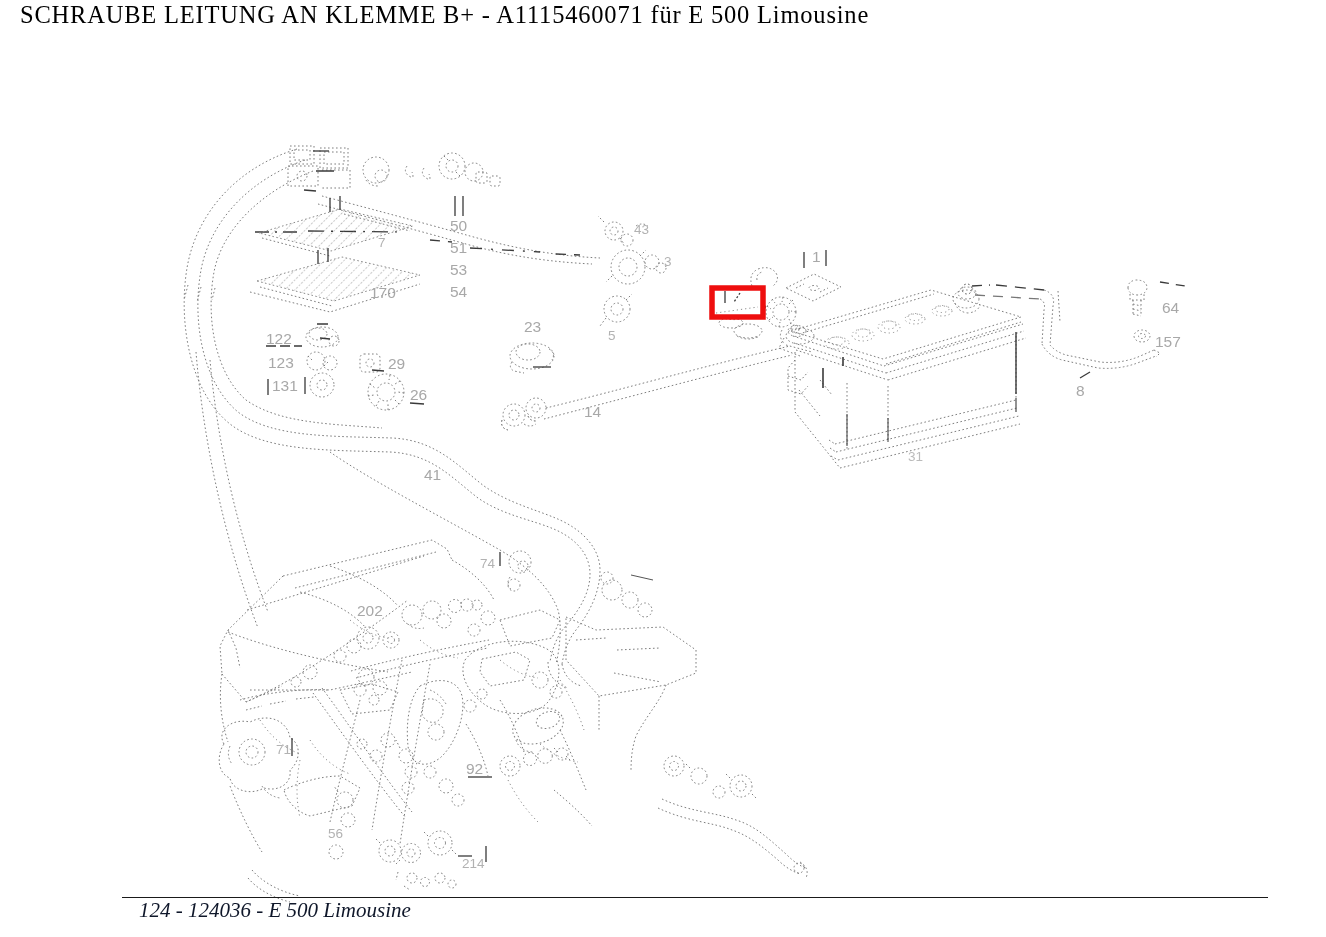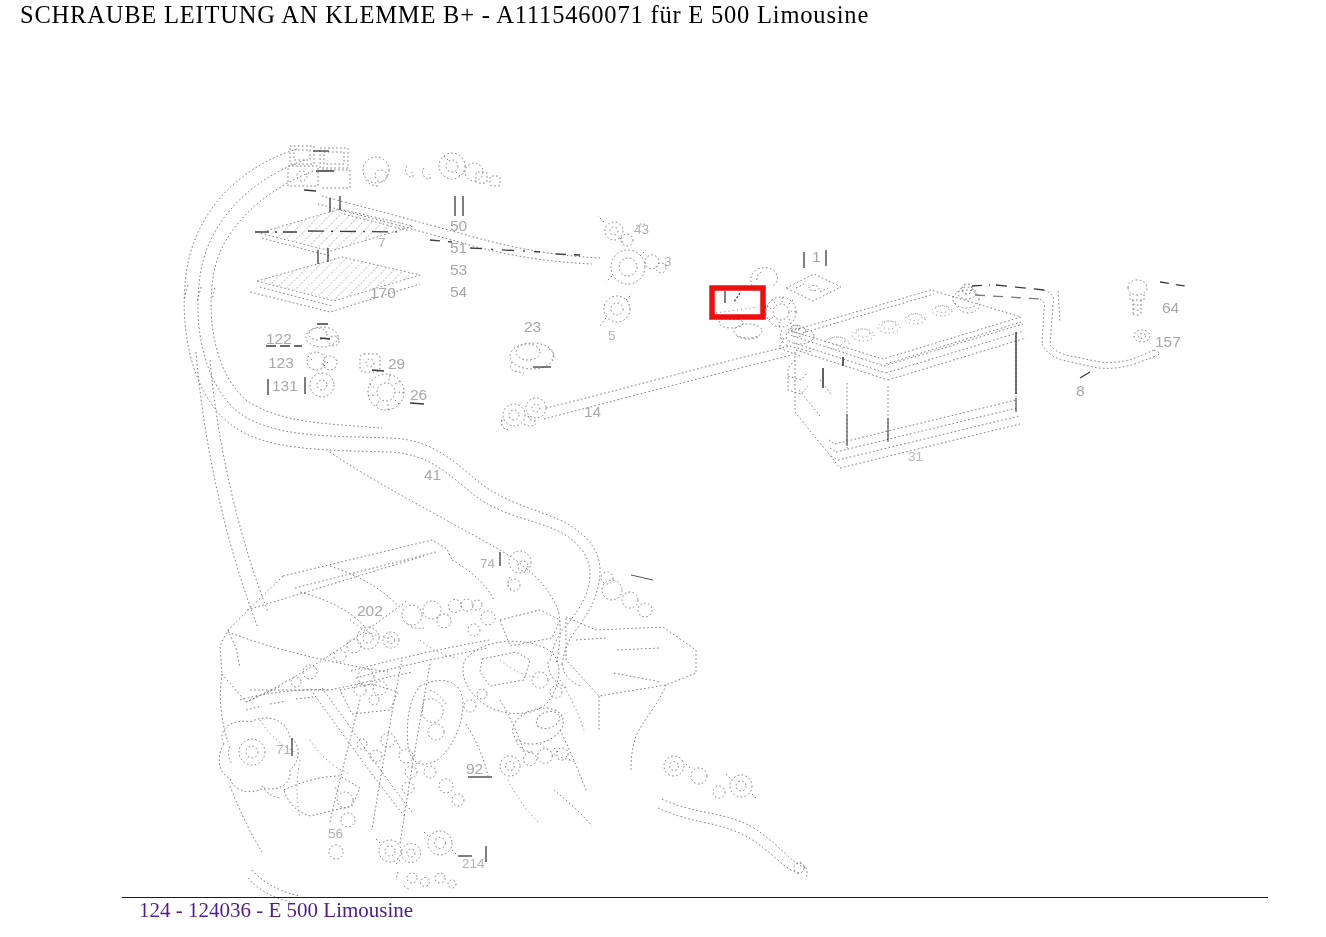--- a/index.html
+++ b/index.html
@@ -1,19 +1,19 @@
 <!DOCTYPE html>
 <html><head>
 <meta charset="utf-8">
 <style>
 html,body{margin:0;padding:0;background:#ffffff;width:1326px;height:937px;overflow:hidden;}
 #page{position:relative;width:1154px;height:937px;font-family:"Liberation Serif",serif;}
 .title{position:absolute;left:20px;top:1px;font-size:24.5px;letter-spacing:0.8px;color:#000;white-space:nowrap;}
 .fline{position:absolute;left:122px;top:897px;width:1146px;height:0;border-top:1.6px solid #1a1a1a;}
-.ftext{position:absolute;left:139px;top:898px;font-size:21px;color:#4c1d95;white-space:nowrap;}
+.ftext{position:absolute;left:139px;top:898px;font-size:21px;color:#0f172a;white-space:nowrap;font-style:italic;}
 svg{position:absolute;left:0;top:0;}
 .d{fill:none;stroke:#7e7e7e;stroke-width:1;stroke-dasharray:1.6 2.4;}
 .d2{fill:none;stroke:#8d8d8d;stroke-width:1;stroke-dasharray:1.2 3;}
 .s{fill:none;stroke:#3a3a3a;stroke-width:1.3;}
 .lbl{fill:#a8a8a8;font-family:"Liberation Sans",sans-serif;font-size:15.5px;}
 .lbs{fill:#b2b2b2;font-family:"Liberation Sans",sans-serif;font-size:13.5px;}
 </style>
 </head>
 <body>
 <div id="page">

